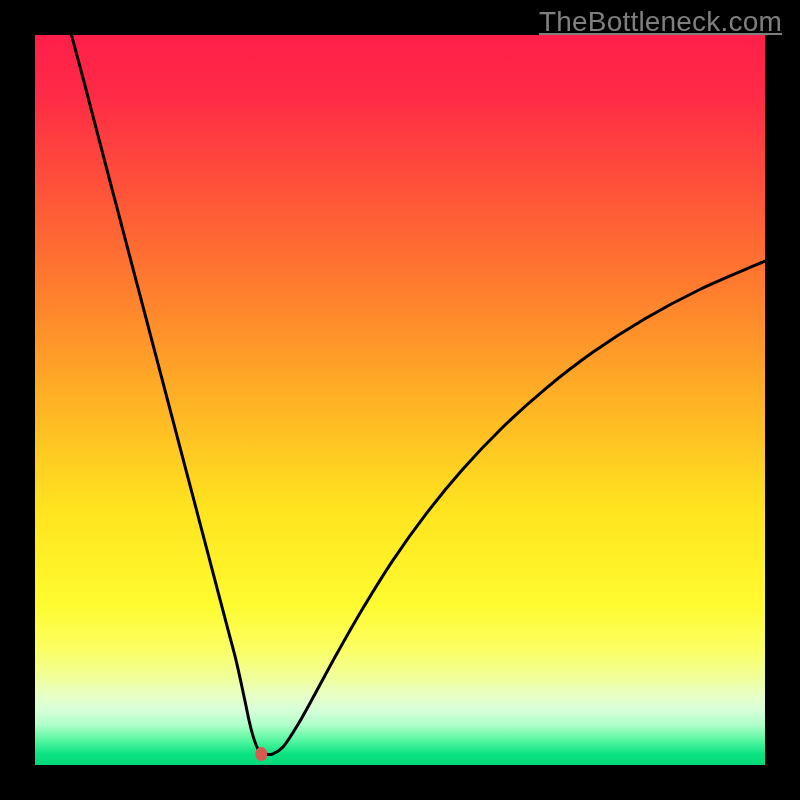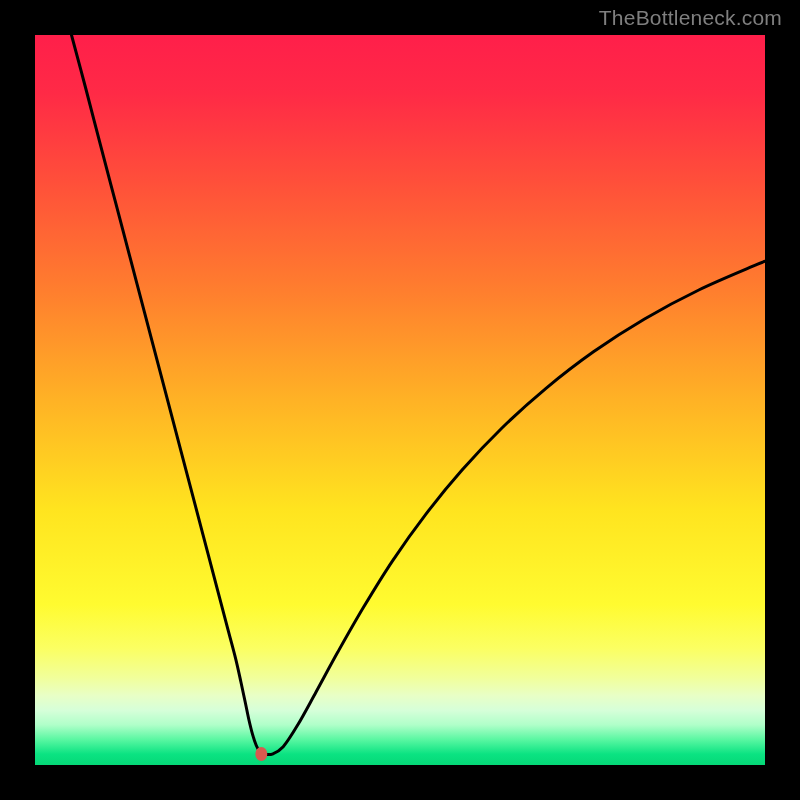--- a/index.html
+++ b/index.html
@@ -24,23 +24,24 @@
     left: 35px;
     top: 35px;
     width: 730px;
     height: 730px;
   }
   .watermark {
     position: absolute;
     top: 6px;
     right: 18px;
     color: #7f7f7f;
-    font-size: 21px;
+    font-size: 28px;
     font-weight: 400;
     letter-spacing: 0.2px;
+    text-decoration: underline;
   }
 </style>
 </head>
 <body>
 
 <div class="frame">
   <div class="watermark">TheBottleneck.com</div>
   <svg class="plot" width="730" height="730" viewBox="0 0 730 730" preserveAspectRatio="none">
     <defs>
       <linearGradient id="bg-grad" x1="0" y1="0" x2="0" y2="1">

